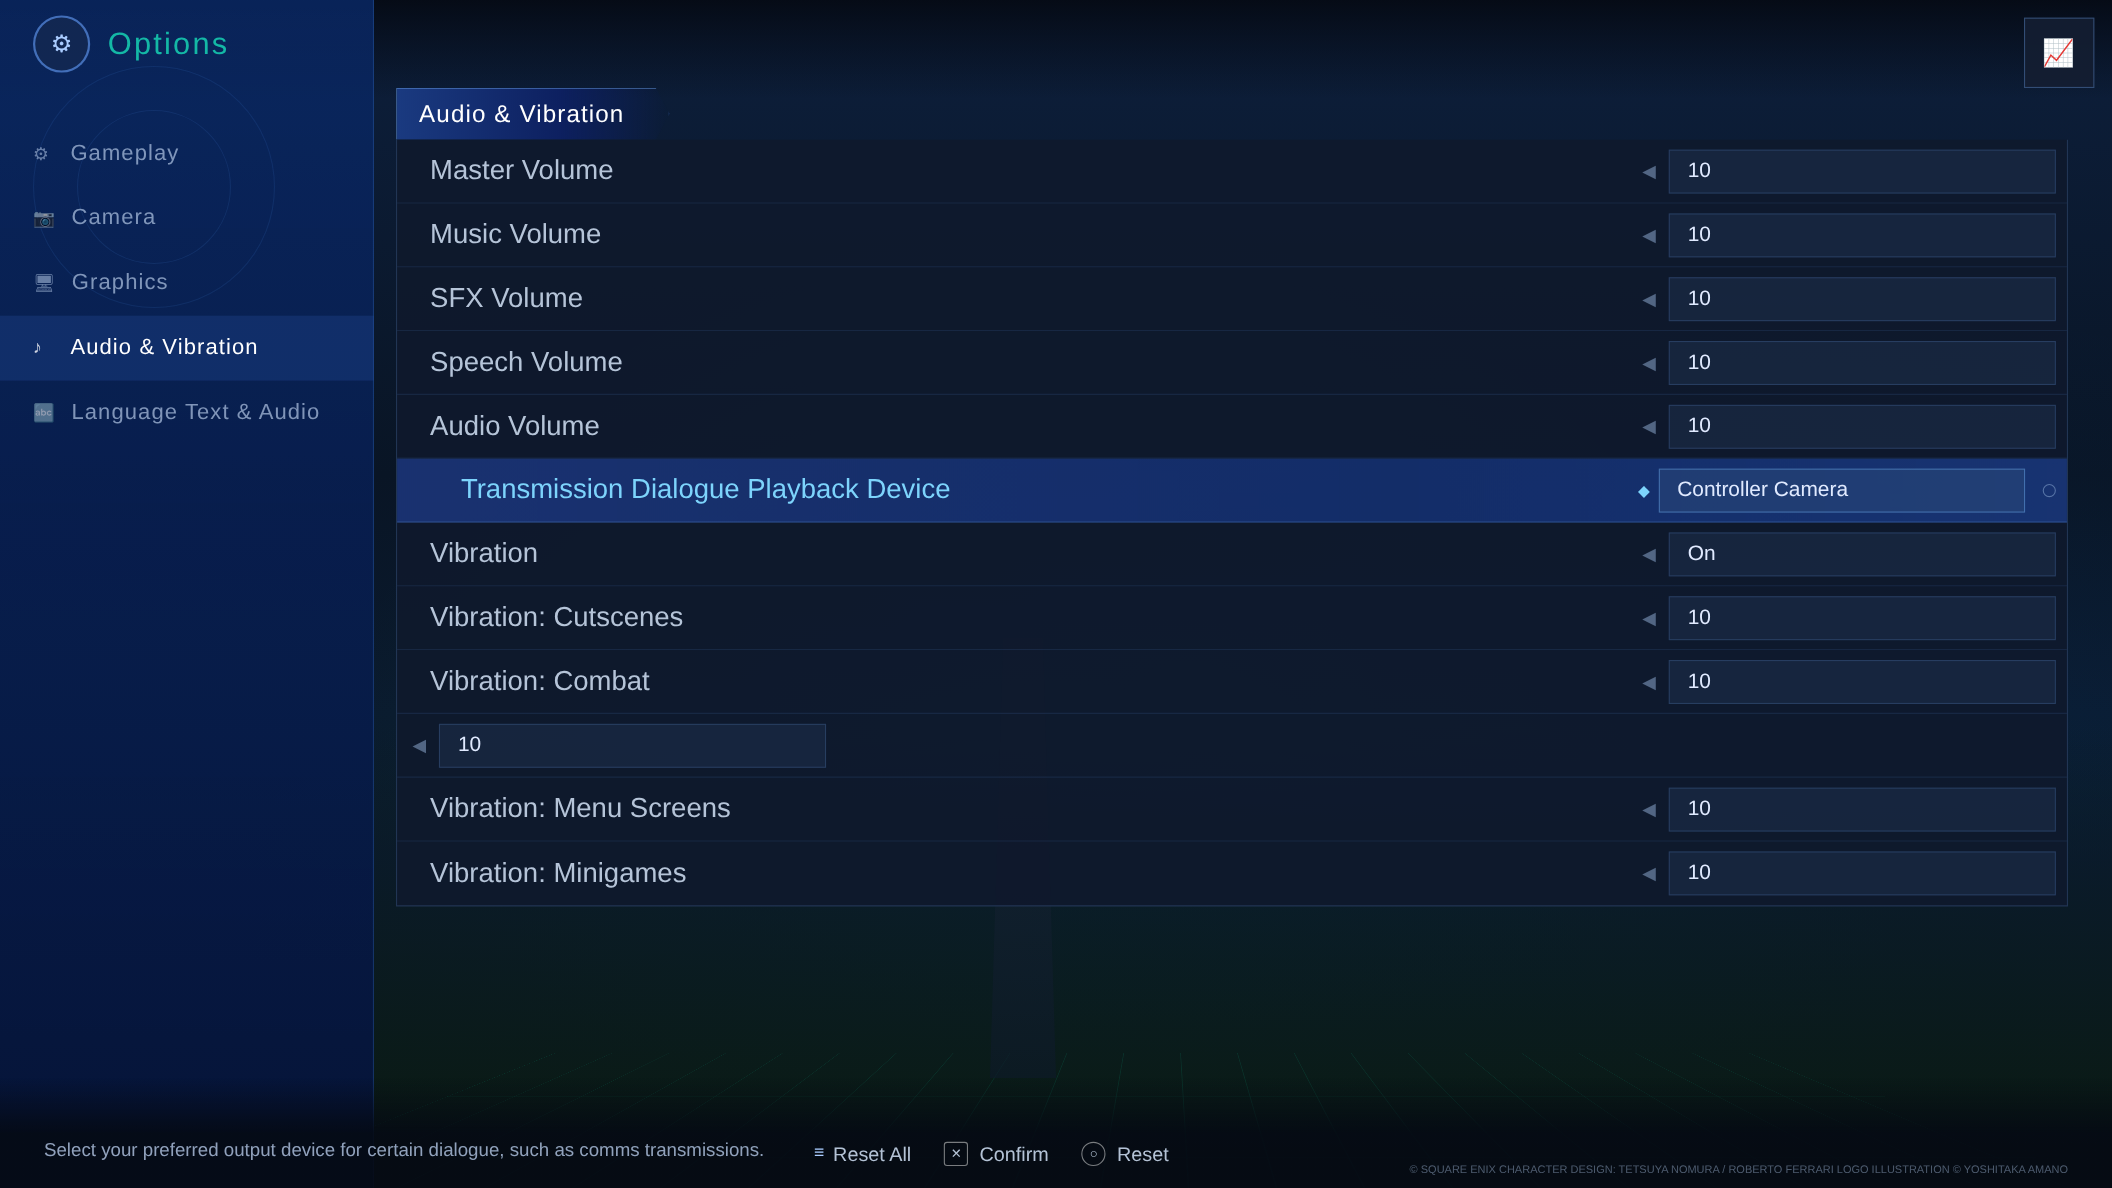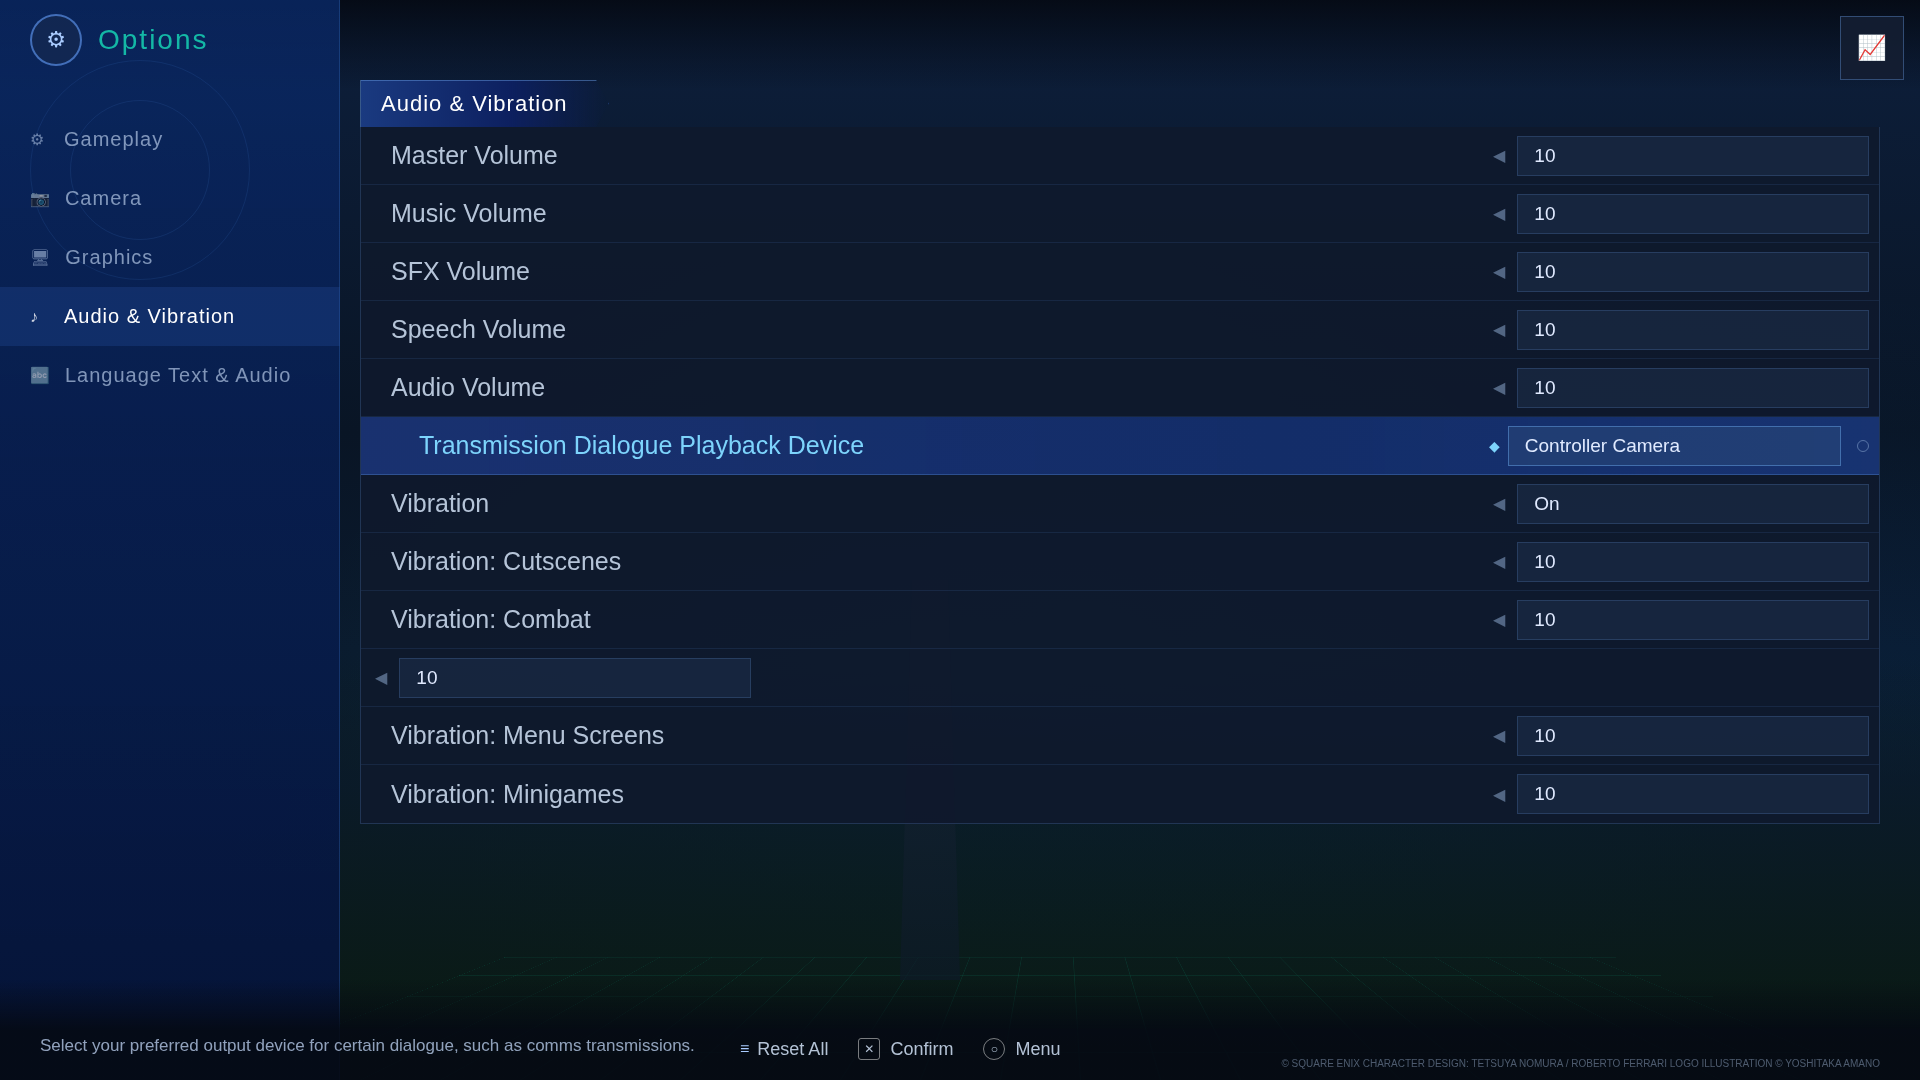--- a/index.html
+++ b/index.html
@@ -540,20 +540,20 @@
     <div class="bottom-action">
       <span class="action-icon">≡</span>
       <span>Reset All</span>
     </div>
     <div class="bottom-action">
       <span class="btn-square">✕</span>
       <span>Confirm</span>
     </div>
     <div class="bottom-action">
       <span class="btn-circle">○</span>
-      <span>Menu</span>
+      <span>Reset</span>
     </div>
   </div>
 </div>
 
 <div class="copyright">© SQUARE ENIX
 CHARACTER DESIGN: TETSUYA NOMURA / ROBERTO FERRARI
 LOGO ILLUSTRATION © YOSHITAKA AMANO</div>
 
 </body></html>

